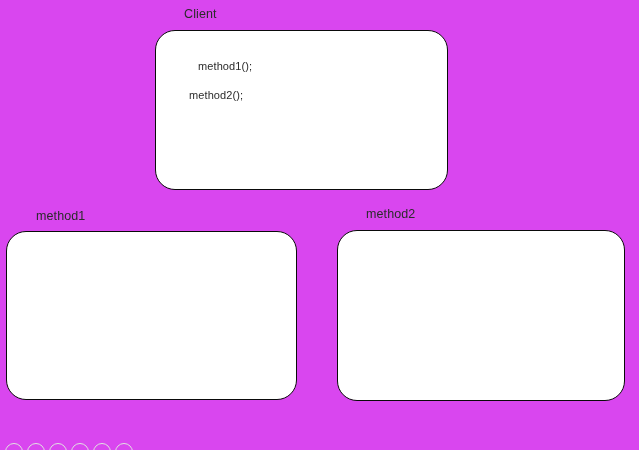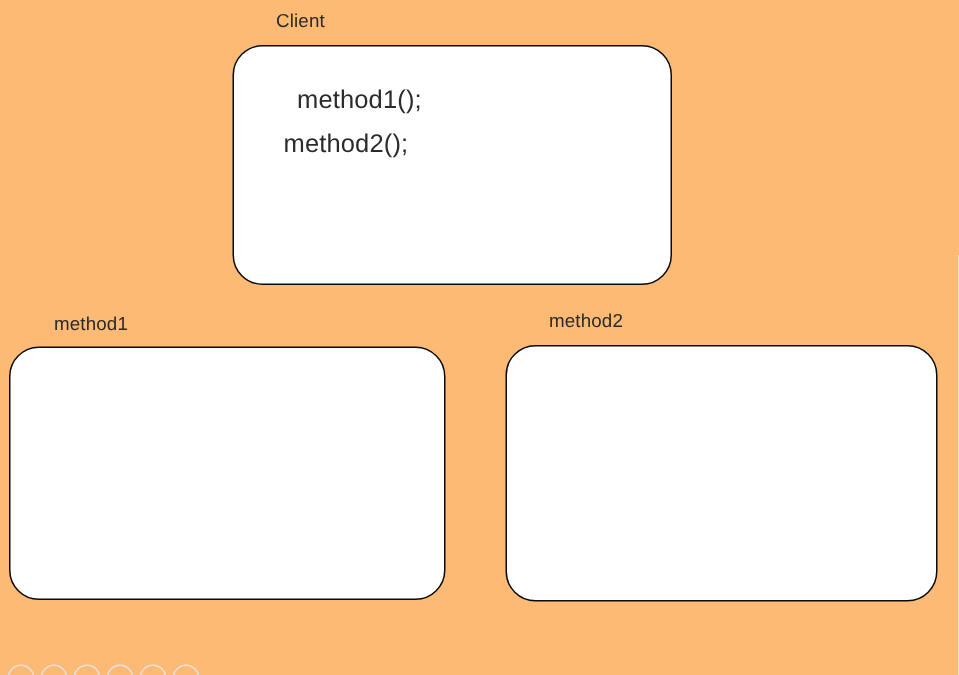--- a/index.html
+++ b/index.html
@@ -4,21 +4,21 @@
 <style>
   html, body {
     margin: 0;
     padding: 0;
     background: #ffffff;
   }
   #canvas {
     position: relative;
     width: 639px;
     height: 450px;
-    background: #fdba74;
+    background: #d946ef;
     overflow: hidden;
     font-family: "Liberation Sans", sans-serif;
   }
   .node-label {
     position: absolute;
     font-family: "Liberation Sans", sans-serif;
     font-size: 12.5px;
     color: #2b2b2b;
     white-space: nowrap;
     letter-spacing: 0.1px;
@@ -26,21 +26,21 @@
   }
   .node-box {
     position: absolute;
     box-sizing: border-box;
     background: #ffffff;
     border: 1.6px solid #0a0a0a;
   }
   .code-line {
     position: absolute;
     font-family: "Liberation Sans", sans-serif;
-    font-size: 17px;
+    font-size: 11px;
     color: #2b2b2b;
     white-space: nowrap;
     letter-spacing: 0.1px;
     line-height: 15px;
   }
   
   #client-label   { left: 184px; top: 7px; }
   #client-box     { left: 155px; top: 30px; width: 293px; height: 160px; border-radius: 20px; }
   #client-call-1  { left: 198px; top: 59px; }
   #client-call-2  { left: 189px; top: 88px; }

